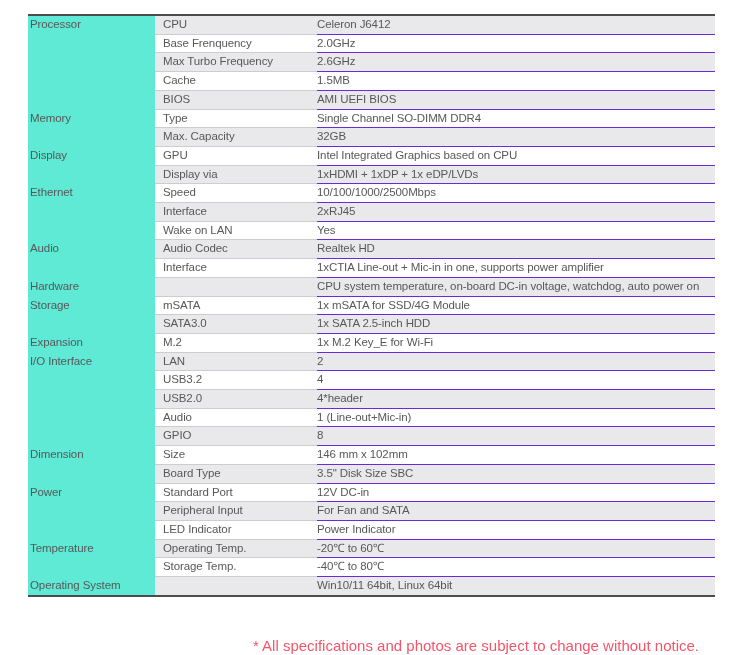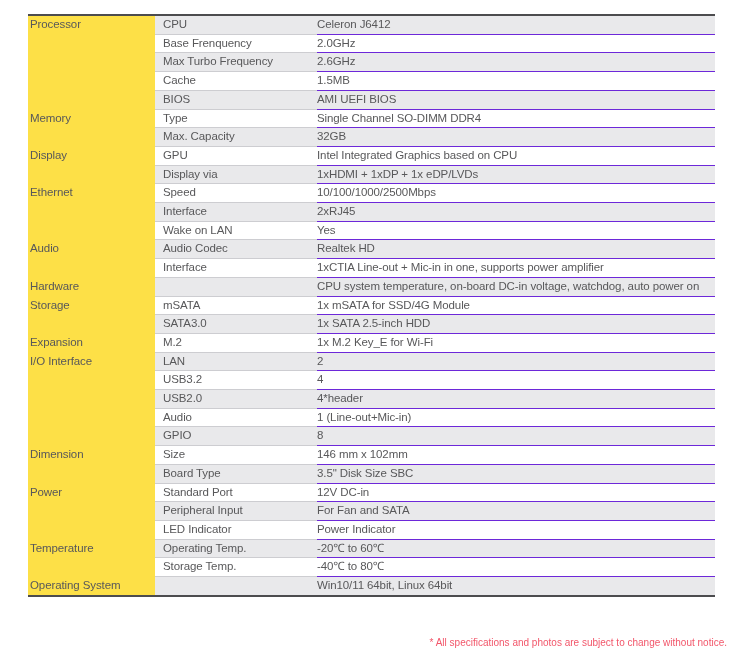--- a/index.html
+++ b/index.html
@@ -32,21 +32,21 @@
     padding: 0;
     font-size: 11.5px;
     line-height: 17.7px;
     color: #58585a;
     vertical-align: middle;
     white-space: nowrap;
     letter-spacing: -0.1px;
   }
   td.cat {
     padding-left: 2px;
-    background: #fde047;
+    background: #5eead4;
   }
   td.item {
     padding-left: 8px;
     border-bottom: 1px solid #cdcdd1;
   }
   td.val {
     padding-left: 0;
     border-bottom: 1px solid #6d28d9;
   }
   tr:nth-child(odd) td.item,
@@ -54,22 +54,22 @@
     background: #e9e9eb;
   }
   tr:last-child td.item,
   tr:last-child td.val {
     border-bottom: none;
     margin-left: 44px;
   }
   .footnote {
     position: absolute;
     top: 637px;
-    right: 2px;
-    font-size: 10px;
+    right: 30px;
+    font-size: 15px;
     color: #f2566a;
     letter-spacing: 0;
   }
 </style>
 </head>
 <body>
 
 <div class="spec-wrap">
   <table class="spec">
     <colgroup>

